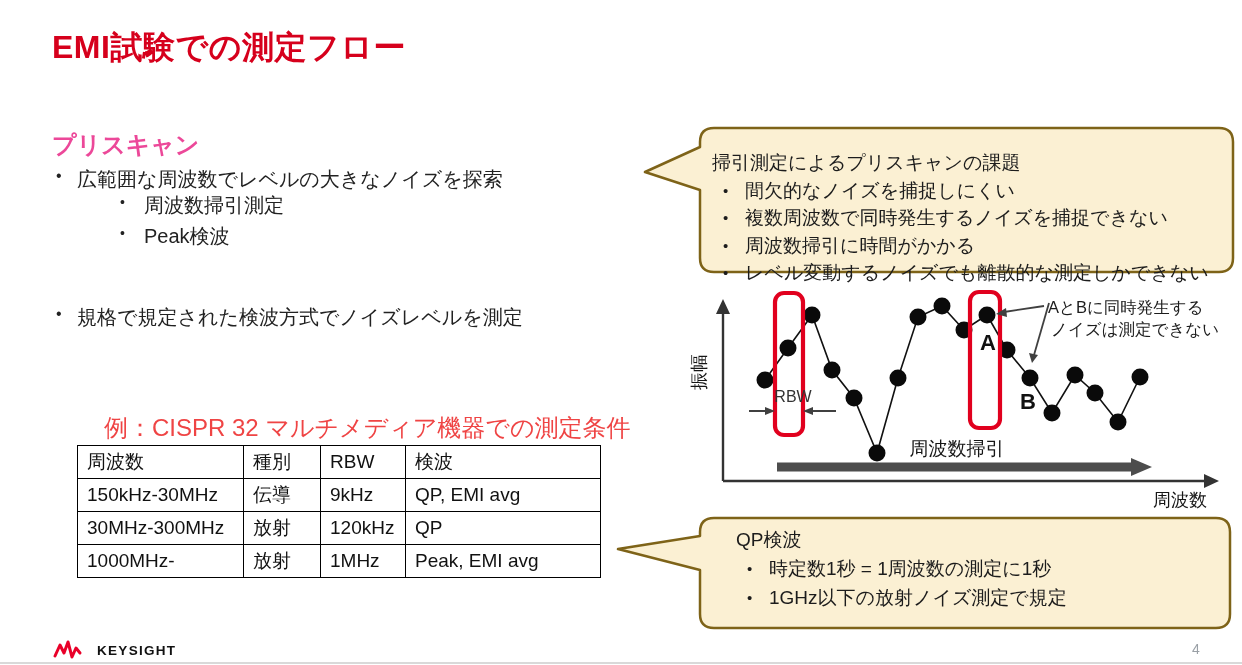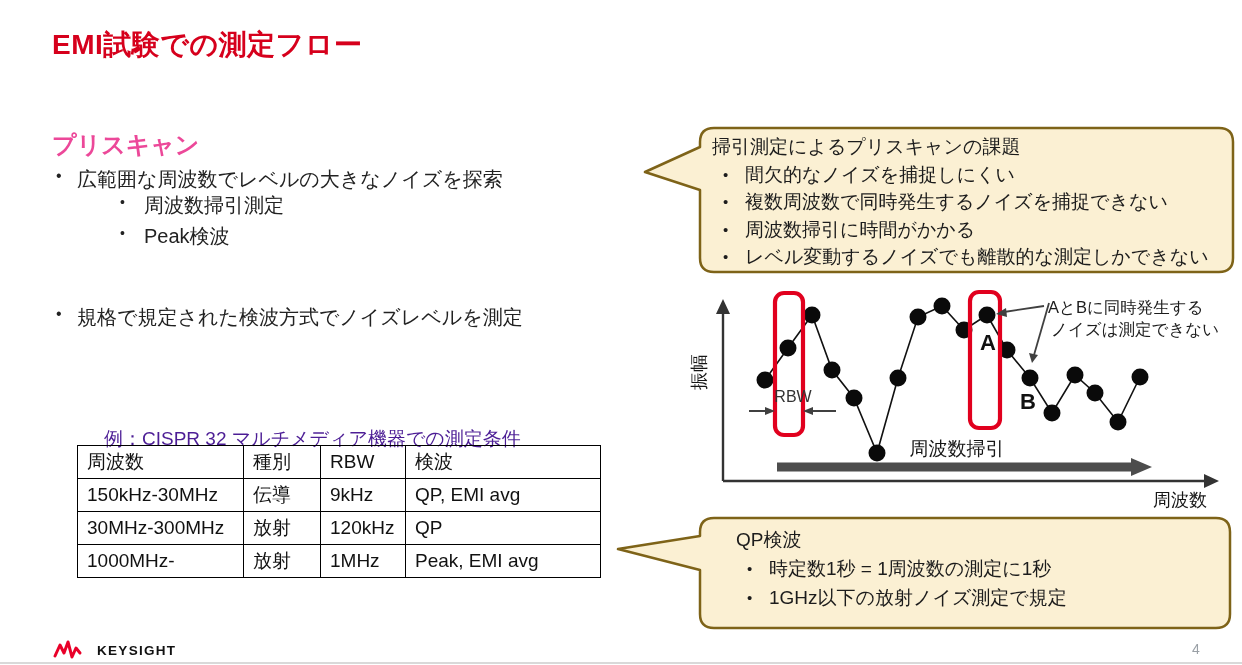--- a/index.html
+++ b/index.html
@@ -2,36 +2,36 @@
 <html><head>
 <meta charset="utf-8">
 <style>
   html,body{margin:0;padding:0;background:#fff;}
   #slide{
     position:relative;width:1242px;height:665px;background:#ffffff;overflow:hidden;
     font-family:"Liberation Sans","DejaVu Sans",sans-serif;color:#1a1a1a;
   }
   .abs{position:absolute;}
   
-  .slide-title{left:52px;top:26px;font-size:28px;font-weight:bold;color:#d6001c;letter-spacing:0.5px;}
+  .slide-title{left:52px;top:26px;font-size:32px;font-weight:bold;color:#d6001c;letter-spacing:0.5px;}
   
   .sec-head{font-size:24px;font-weight:bold;color:#ec4899;}
   .blt{font-size:20px;color:#222;padding-left:25px;}
   .blt::before{content:"•";position:absolute;left:4px;top:1px;font-size:16px;}
   .sblt{font-size:20px;color:#222;padding-left:26px;}
   .sblt::before{content:"•";position:absolute;left:2px;top:2px;font-size:14px;}
   
-  .tbl-caption{left:104px;top:426px;font-size:19px;color:#4c1d95;}
+  .tbl-caption{left:104px;top:412px;font-size:24px;color:#ef4444;}
   table.meas{border-collapse:collapse;table-layout:fixed;}
   table.meas td,table.meas th{
     border:1.6px solid #000;font-size:19px;font-weight:normal;text-align:left;
     padding:0 0 0 9px;height:32px;vertical-align:middle;white-space:nowrap;color:#111;
   }
   
-  .co-text{font-size:19px;line-height:27.5px;color:#1c1c1c;}
+  .co-text{font-size:19px;line-height:27.5px;color:#1c1c1c;margin-top:16px;}
   .co2-text{font-size:19px;line-height:29px;color:#1c1c1c;}
   .co-line{position:relative;}
   .co-bullet{position:relative;padding-left:33px;}
   .co-bullet::before{content:"•";position:absolute;left:11px;font-size:15px;}
   
   .logo-wrap{left:53px;top:640px;display:flex;align-items:center;gap:14px;}
   .logo-text{font-size:13.5px;font-weight:bold;letter-spacing:1.3px;color:#111;}
   .page-num{left:1192px;top:641px;font-size:14px;color:#9aa0a6;}
   .bottom-rule{left:0;top:662px;width:1242px;height:2px;background:#d9d9d9;}
   svg{display:block;}

